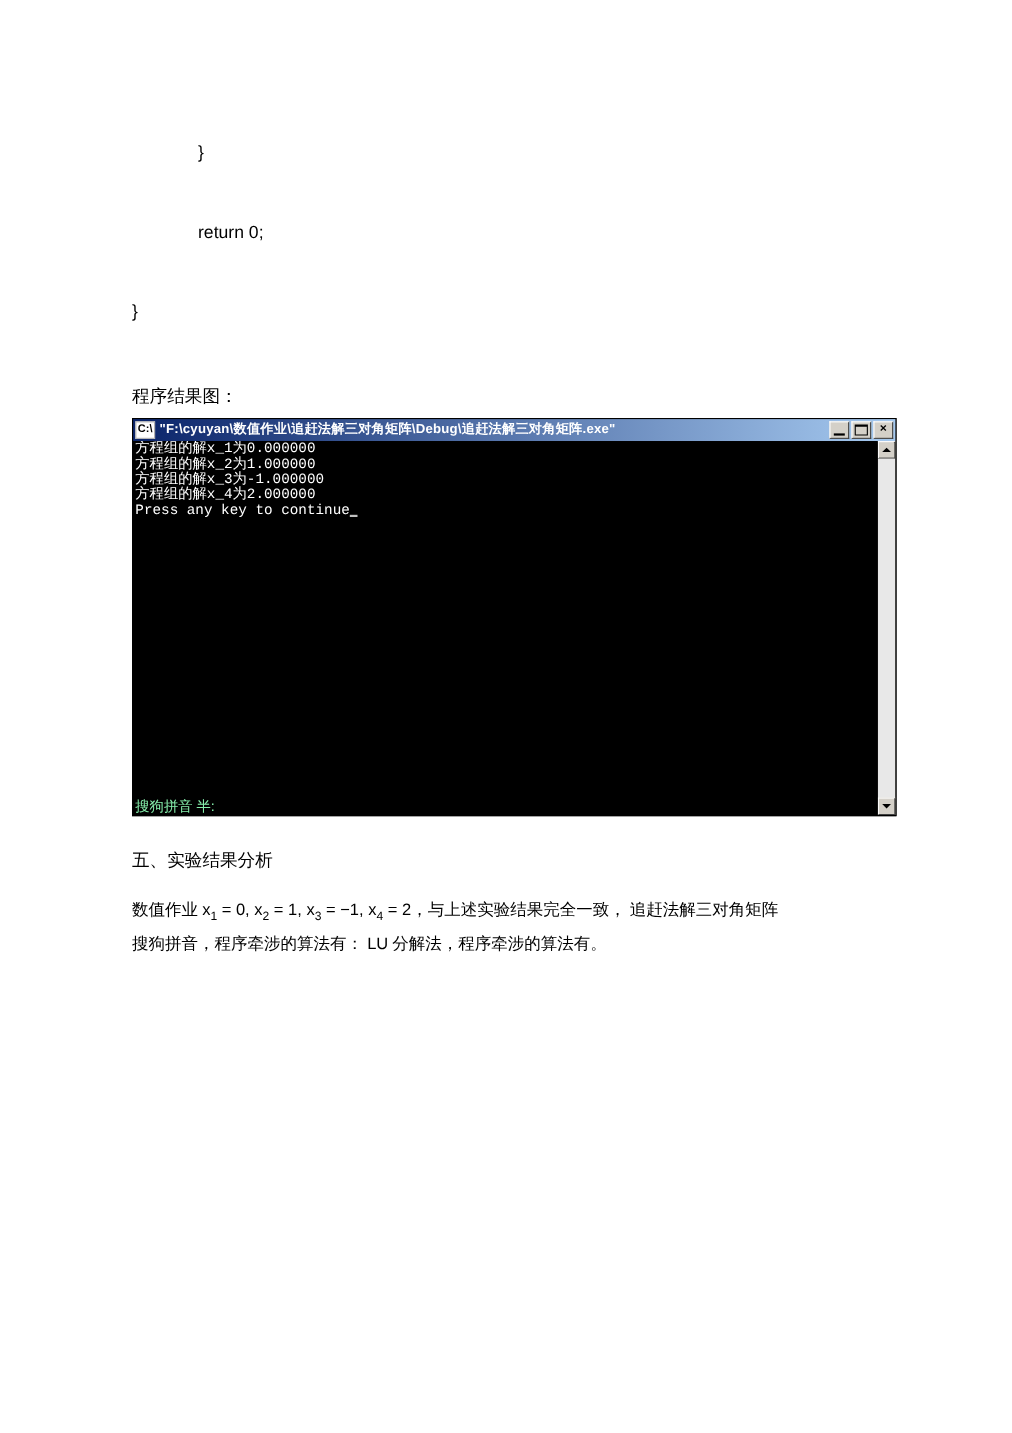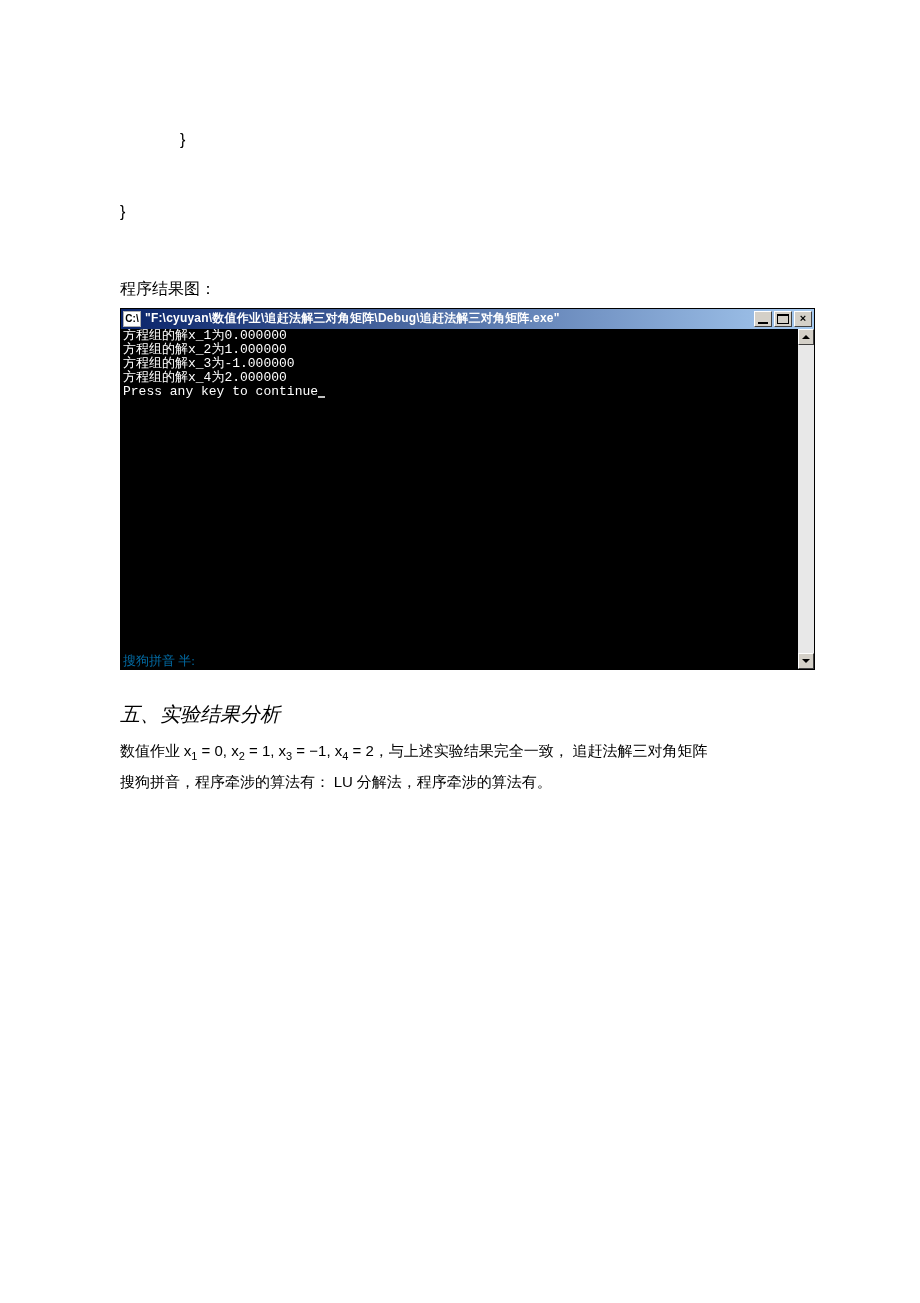--- a/index.html
+++ b/index.html
@@ -169,43 +169,43 @@
     width: 0; height: 0;
     border-left: 4px solid transparent;
     border-right: 4px solid transparent;
     border-top: 4px solid #000;
   }
   .sb-track { flex: 1; background: #e8e8e8; }
   .ime-bar {
     position: absolute;
     left: 2px;
     bottom: 1px;
-    color: #0369a1;
-    font-family: Liberation Serif, serif;
+    color: #86efac;
+    font-family: Liberation Sans, sans-serif;
     font-size: 13px;
   }
   .section-title {
-    margin: 28px 0 6px 0;
-    font-size: 20px;
-    font-style: italic;
+    margin: 28px 0 18px 0;
+    font-size: 16px;
   }
   .body-text {
     font-size: 15px;
     line-height: 2;
   }
   .ff { font-family: Arial, sans-serif; margin-top: 12px; }
   sub { font-size: 11px; vertical-align: sub; }
 </style>
 </head>
 <body>
 
 <div class="page">
 
   <div class="code-block">
     <div class="code-line-1">}</div>
+    <div class="code-line-2">return 0;</div>
     <div class="code-line-3">}</div>
   </div>
 
   <div class="caption">程序结果图：</div>
 
   <div class="console-window">
     <div class="titlebar">
       <div class="app-icon">C:\</div>
       <div class="title-text">"F:\cyuyan\数值作业\追赶法解三对角矩阵\Debug\追赶法解三对角矩阵.exe"</div>
       <div class="win-buttons">

